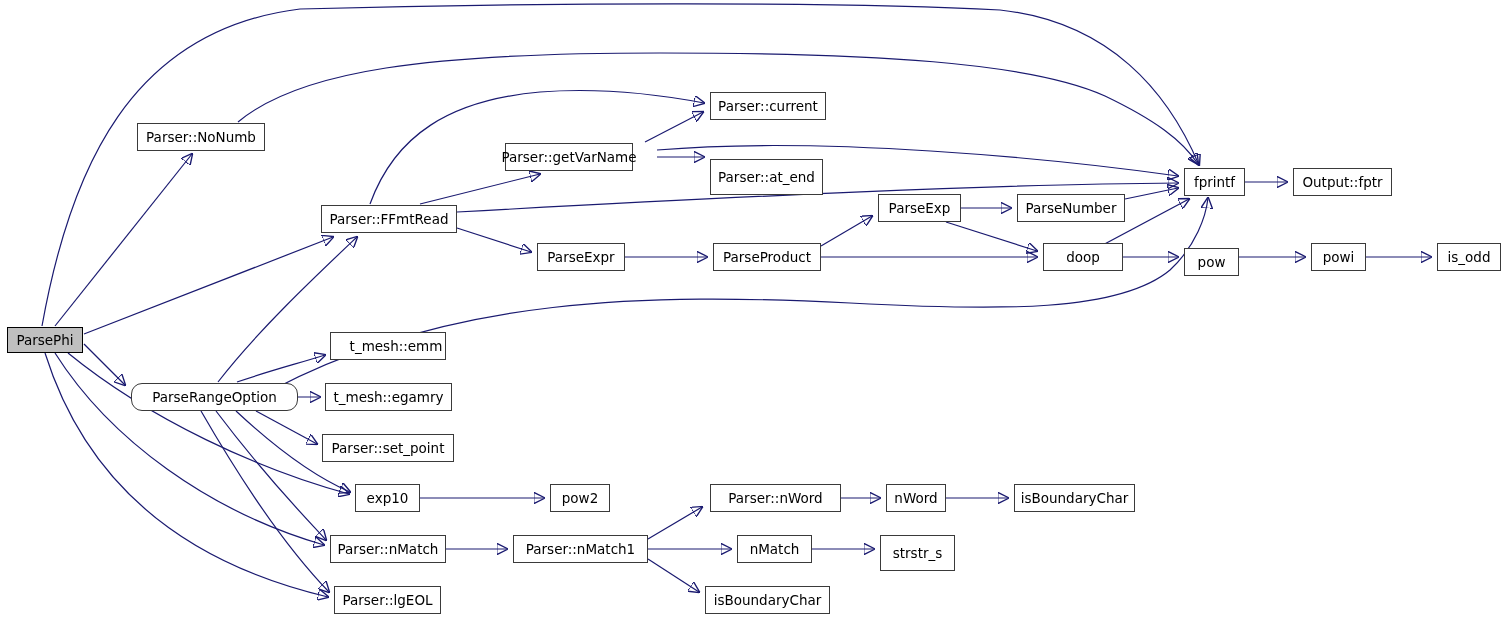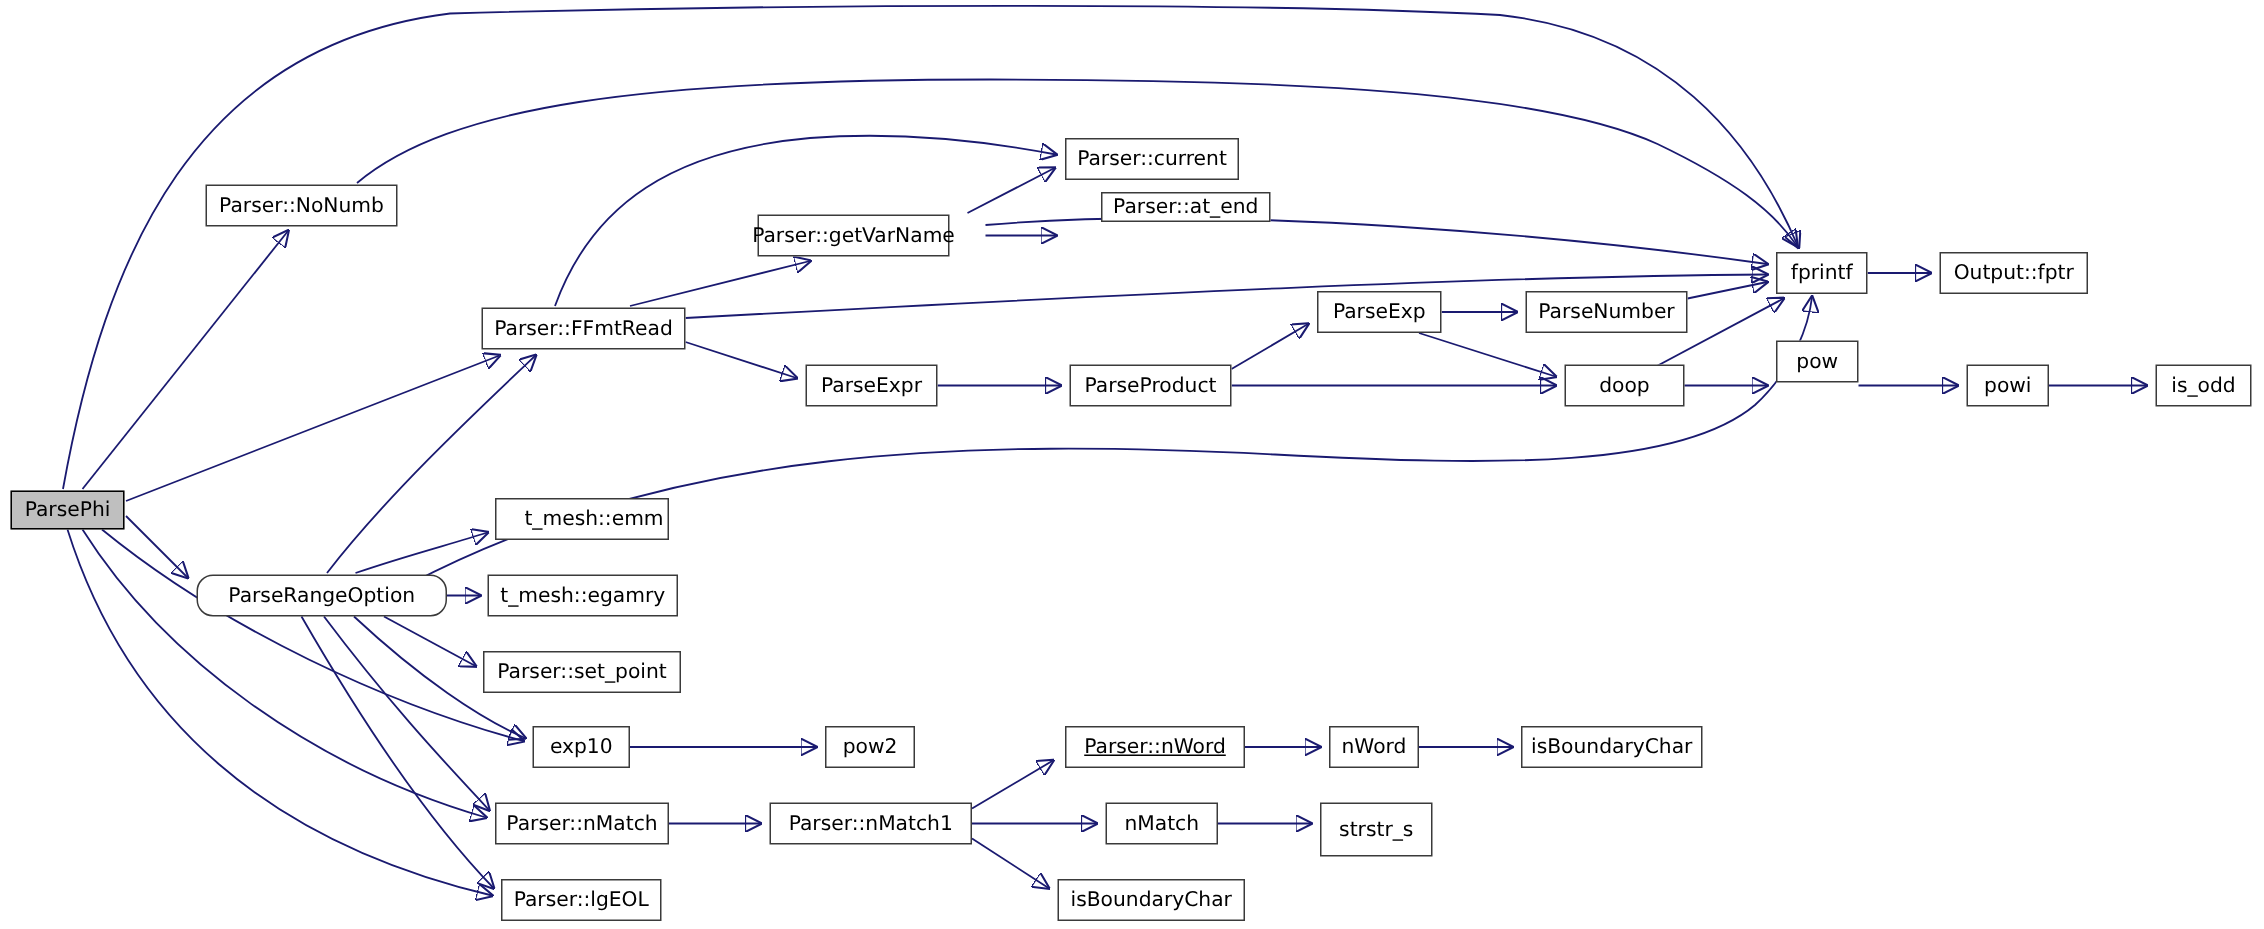--- a/index.html
+++ b/index.html
@@ -100,38 +100,38 @@
         <path d="M 946 498 L 1008 498" marker-end="url(#arrow)"></path>
         <path d="M 800 549 L 874 549" marker-end="url(#arrow)"></path>
       </g>
   </svg>
   <div id="nodes">
       <div class="node highlight" style="left: 7px; top: 327px; width: 76px; height: 26px;">ParsePhi</div>
       <div class="node" style="left: 137px; top: 123px; width: 128px; height: 28px;">Parser::NoNumb</div>
       <div class="node" style="left: 321px; top: 205px; width: 136px; height: 28px;">Parser::FFmtRead</div>
       <div class="node" style="left: 505px; top: 143px; width: 128px; height: 28px;">Parser::getVarName</div>
       <div class="node" style="left: 710px; top: 92px; width: 116px; height: 28px;">Parser::current</div>
-      <div class="node" style="left: 710px; top: 128px; width: 113px; height: 20px; margin-left: 24px;">Parser::at_end</div>
+      <div class="node" style="left: 710px; top: 159px; width: 113px; height: 36px;">Parser::at_end</div>
       <div class="node" style="left: 537px; top: 243px; width: 88px; height: 28px;">ParseExpr</div>
       <div class="node" style="left: 713px; top: 243px; width: 108px; height: 28px;">ParseProduct</div>
       <div class="node" style="left: 878px; top: 194px; width: 83px; height: 28px;">ParseExp</div>
       <div class="node" style="left: 1017px; top: 194px; width: 108px; height: 28px;">ParseNumber</div>
       <div class="node" style="left: 1043px; top: 243px; width: 80px; height: 28px;">doop</div>
       <div class="node" style="left: 1184px; top: 168px; width: 61px; height: 28px;">fprintf</div>
       <div class="node" style="left: 1293px; top: 168px; width: 99px; height: 28px;">Output::fptr</div>
-      <div class="node" style="left: 1184px; top: 227px; width: 55px; height: 28px;">pow</div>
+      <div class="node" style="left: 1184px; top: 248px; width: 55px; height: 28px;">pow</div>
       <div class="node" style="left: 1311px; top: 243px; width: 55px; height: 28px;">powi</div>
       <div class="node" style="left: 1437px; top: 243px; width: 64px; height: 28px;">is_odd</div>
       <div class="node" style="left: 330px; top: 332px; width: 116px; height: 28px; padding-left: 16px;">t_mesh::emm</div>
       <div class="node" style="left: 131px; top: 383px; width: 167px; height: 28px; border-radius: 11px;">ParseRangeOption</div>
       <div class="node" style="left: 325px; top: 383px; width: 127px; height: 28px;">t_mesh::egamry</div>
       <div class="node" style="left: 322px; top: 434px; width: 132px; height: 28px;">Parser::set_point</div>
       <div class="node" style="left: 355px; top: 484px; width: 65px; height: 28px;">exp10</div>
       <div class="node" style="left: 550px; top: 484px; width: 60px; height: 28px;">pow2</div>
-      <div class="node" style="left: 710px; top: 484px; width: 120px; height: 28px; text-decoration: underline;">Parser::nWord</div>
+      <div class="node" style="left: 710px; top: 484px; width: 131px; height: 28px;">Parser::nWord</div>
       <div class="node" style="left: 886px; top: 484px; width: 60px; height: 28px;">nWord</div>
       <div class="node" style="left: 1014px; top: 484px; width: 121px; height: 28px;">isBoundaryChar</div>
       <div class="node" style="left: 330px; top: 535px; width: 116px; height: 28px;">Parser::nMatch</div>
       <div class="node" style="left: 513px; top: 535px; width: 135px; height: 28px;">Parser::nMatch1</div>
       <div class="node" style="left: 737px; top: 535px; width: 75px; height: 28px;">nMatch</div>
       <div class="node" style="left: 880px; top: 535px; width: 75px; height: 36px;">strstr_s</div>
       <div class="node" style="left: 705px; top: 586px; width: 125px; height: 28px;">isBoundaryChar</div>
       <div class="node" style="left: 334px; top: 586px; width: 107px; height: 28px;">Parser::lgEOL</div>
     </div>
 </div>

